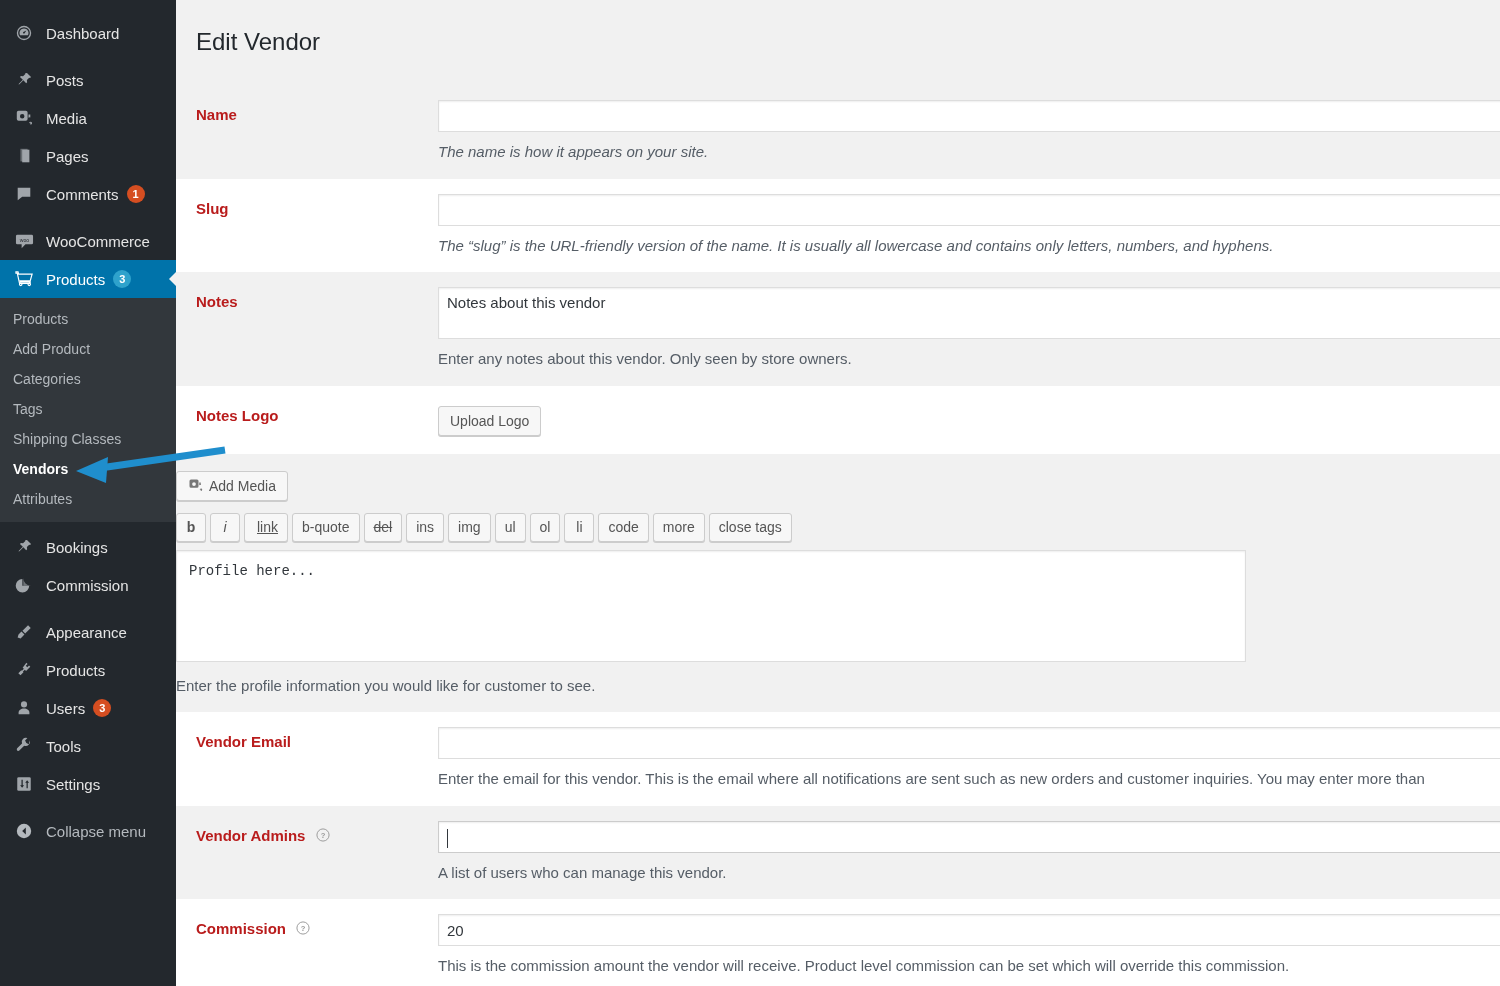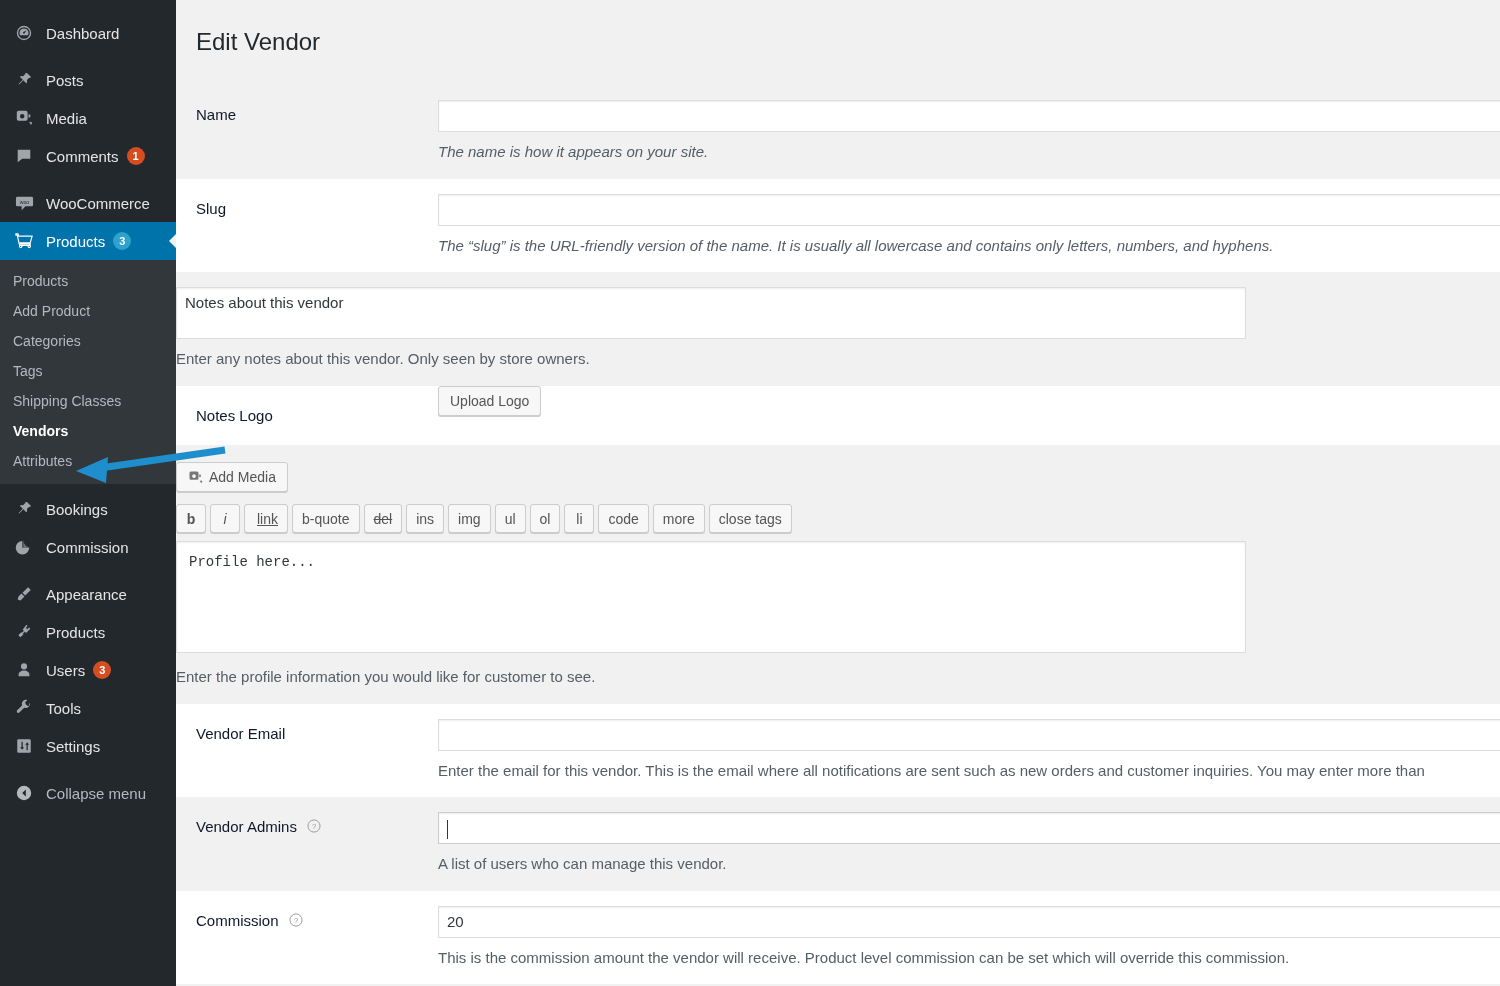--- a/index.html
+++ b/index.html
@@ -71,21 +71,21 @@
   #page-title {
     font-size: 24px; font-weight: 400; color: #23282d;
     padding: 26px 0 0 20px; line-height: 1.3;
   }
 
   .form-table { width: 1324px; margin-top: 28px; }
   .row { display: flex; width: 1324px; }
   .row .th {
     width: 262px; min-width: 262px;
     padding: 20px 10px 20px 20px;
-    font-size: 15px; font-weight: normal; color: #0f172a;
+    font-size: 15px; font-weight: bold; color: #b91c1c;
     line-height: 1.3;
   }
   .row .td {
     flex: 1; padding: 15px 10px 15px 0;
     position: relative;
   }
   .row.alt { background: #fff; }
 
   .help-icon {
     display: inline-block; vertical-align: -2px;
@@ -193,20 +193,29 @@
 
     <div class="menu-item">
       <span class="ico">
         <svg width="18" height="18" viewBox="0 0 20 20">
             <path d="M12 2H4a2 2 0 00-2 2v7a2 2 0 002 2h8a2 2 0 002-2V4a2 2 0 00-2-2zM8 10.5A2.5 2.5 0 1110.5 8 2.5 2.5 0 018 10.5zM17 6v8.5a1.5 1.5 0 01-1.2 1.47A1.6 1.6 0 1117 17.2V9l-2 .6V6z"></path>
           </svg>
       </span>
       <span class="lbl">Media</span>
     </div>
 
+    <div class="menu-item">
+      <span class="ico">
+        <svg width="18" height="18" viewBox="0 0 20 20">
+            <path d="M6 2h8v14H6z" opacity=".55"></path>
+            <path d="M8 3h8v14H8z"></path>
+          </svg>
+      </span>
+      <span class="lbl">Pages</span>
+    </div>
 
     <div class="menu-item">
       <span class="ico">
         <svg width="18" height="18" viewBox="0 0 20 20">
             <path d="M3 3h14v10H8l-5 4z"></path>
           </svg>
       </span>
       <span class="lbl">Comments</span>
       <span class="badge">1</span>
     </div>
@@ -335,29 +344,30 @@
 
       <div class="row alt">
         <div class="th">Slug</div>
         <div class="td">
           <input class="text" type="text" value="" style="">
           <div class="desc italic">The “slug” is the URL-friendly version of the name. It is usually all lowercase and contains only letters, numbers, and hyphens.</div>
         </div>
       </div>
 
       <div class="row">
+        <div class="th">Notes</div>
         <div class="td">
           <textarea class="text" rows="2" style="height: 52px;">Notes about this vendor</textarea>
           <div class="desc">Enter any notes about this vendor. Only seen by store owners.</div>
         </div>
       </div>
 
       <div class="row alt">
         <div class="th">Notes Logo</div>
-        <div class="td" style="padding-top:0;padding-bottom:18px;">
+        <div class="td" style="padding-top:20px;padding-bottom:18px;">
           <button class="btn">Upload Logo</button>
         </div>
       </div>
 
       <div class="row">
         <div class="td" style="padding-top:17px;">
           <button class="btn">
             <span class="ico">
               <svg width="15" height="15" viewBox="0 0 20 20">
                   <path d="M12 2H4a2 2 0 00-2 2v7a2 2 0 002 2h8a2 2 0 002-2V4a2 2 0 00-2-2zM8 10.5A2.5 2.5 0 1110.5 8 2.5 2.5 0 018 10.5zM17 6v8.5a1.5 1.5 0 01-1.2 1.47A1.6 1.6 0 1117 17.2V9l-2 .6V6z"></path>

